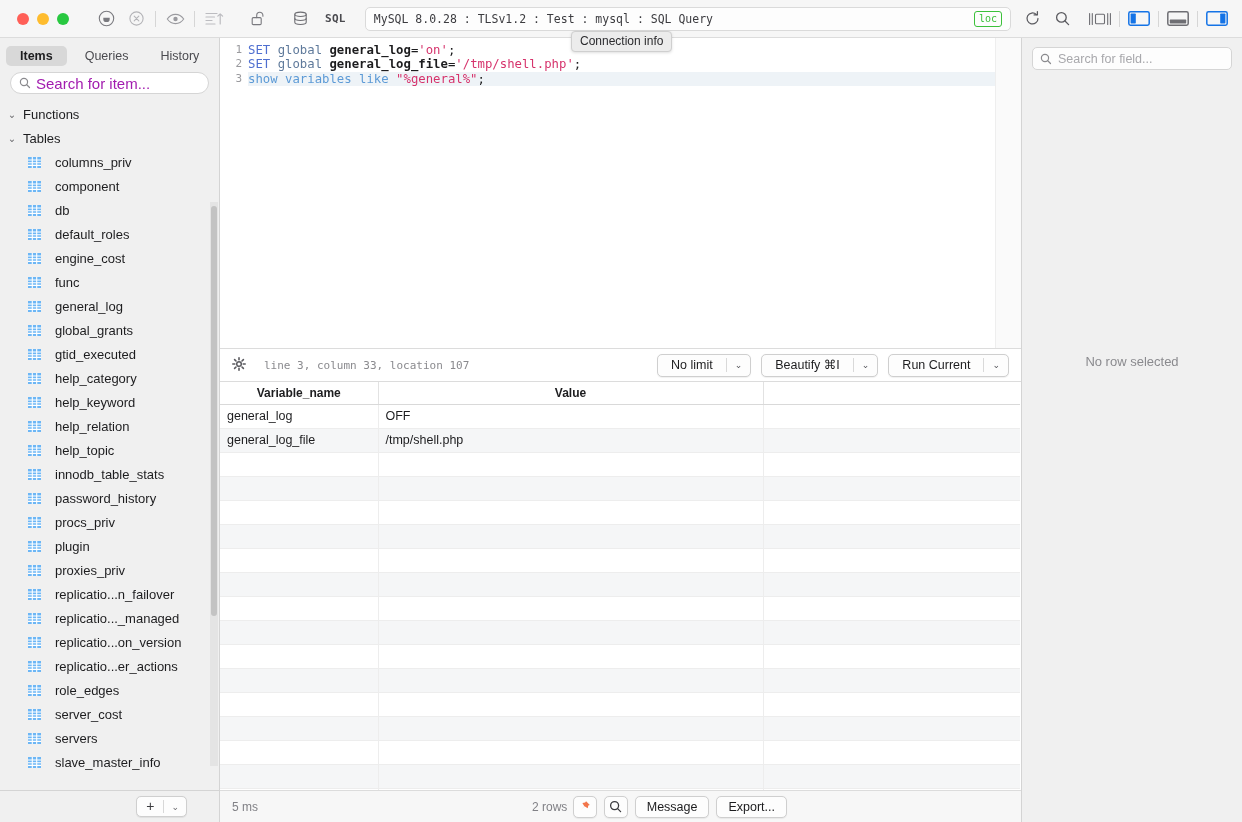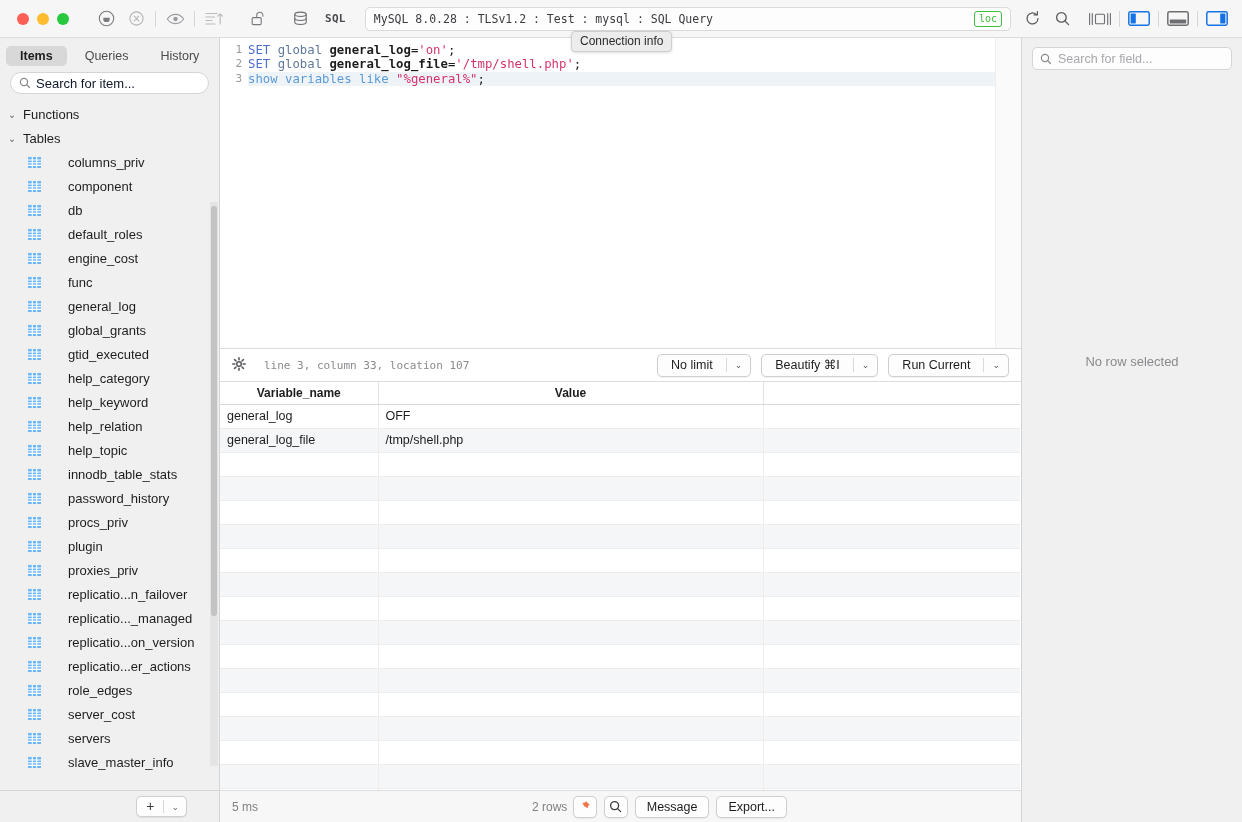--- a/index.html
+++ b/index.html
@@ -93,26 +93,26 @@
     padding:3px 14px; border-radius:5px;
   }
   .tab.active { background:#d8d8d8; color:#1d1d1f; font-weight:600; }
 
   .searchwrap { padding:0 10px 8px; }
   .searchbox {
     height:22px; background:#fff;
     border:1px solid #d5d5d5; border-radius:11px;
     display:flex; align-items:center; padding:0 8px; gap:5px;
   }
-  .searchbox .ph { font-size:13px; color:#0f172a; }
+  .searchbox .ph { font-size:15px; color:#a21caf; }
 
   .tree { flex:1; overflow:hidden; position:relative; padding-bottom:2px; }
   .grp { display:flex; align-items:center; gap:6px; height:24px; padding-left:7px; font-size:13px; color:#1d1d1f; }
   .chev { color:#6a6a6e; font-size:10px; width:10px; text-align:center; }
-  .titem { display:flex; align-items:center; gap:27px; height:24px; padding-left:28px; font-size:13px; color:#1d1d1f; }
+  .titem { display:flex; align-items:center; gap:14px; height:24px; padding-left:28px; font-size:13px; color:#1d1d1f; }
   .tico { width:13px; height:11px; flex:0 0 13px; }
 
   .sbscroll {
     position:absolute; right:2px; top:0;
     width:6px; border-radius:3px;
     background:#c3c3c3;
   }
   .sbtrack { position:absolute; right:1px; top:100px; bottom:24px; width:8px; background:#e4e4e4; }
 
   .sidefoot {

